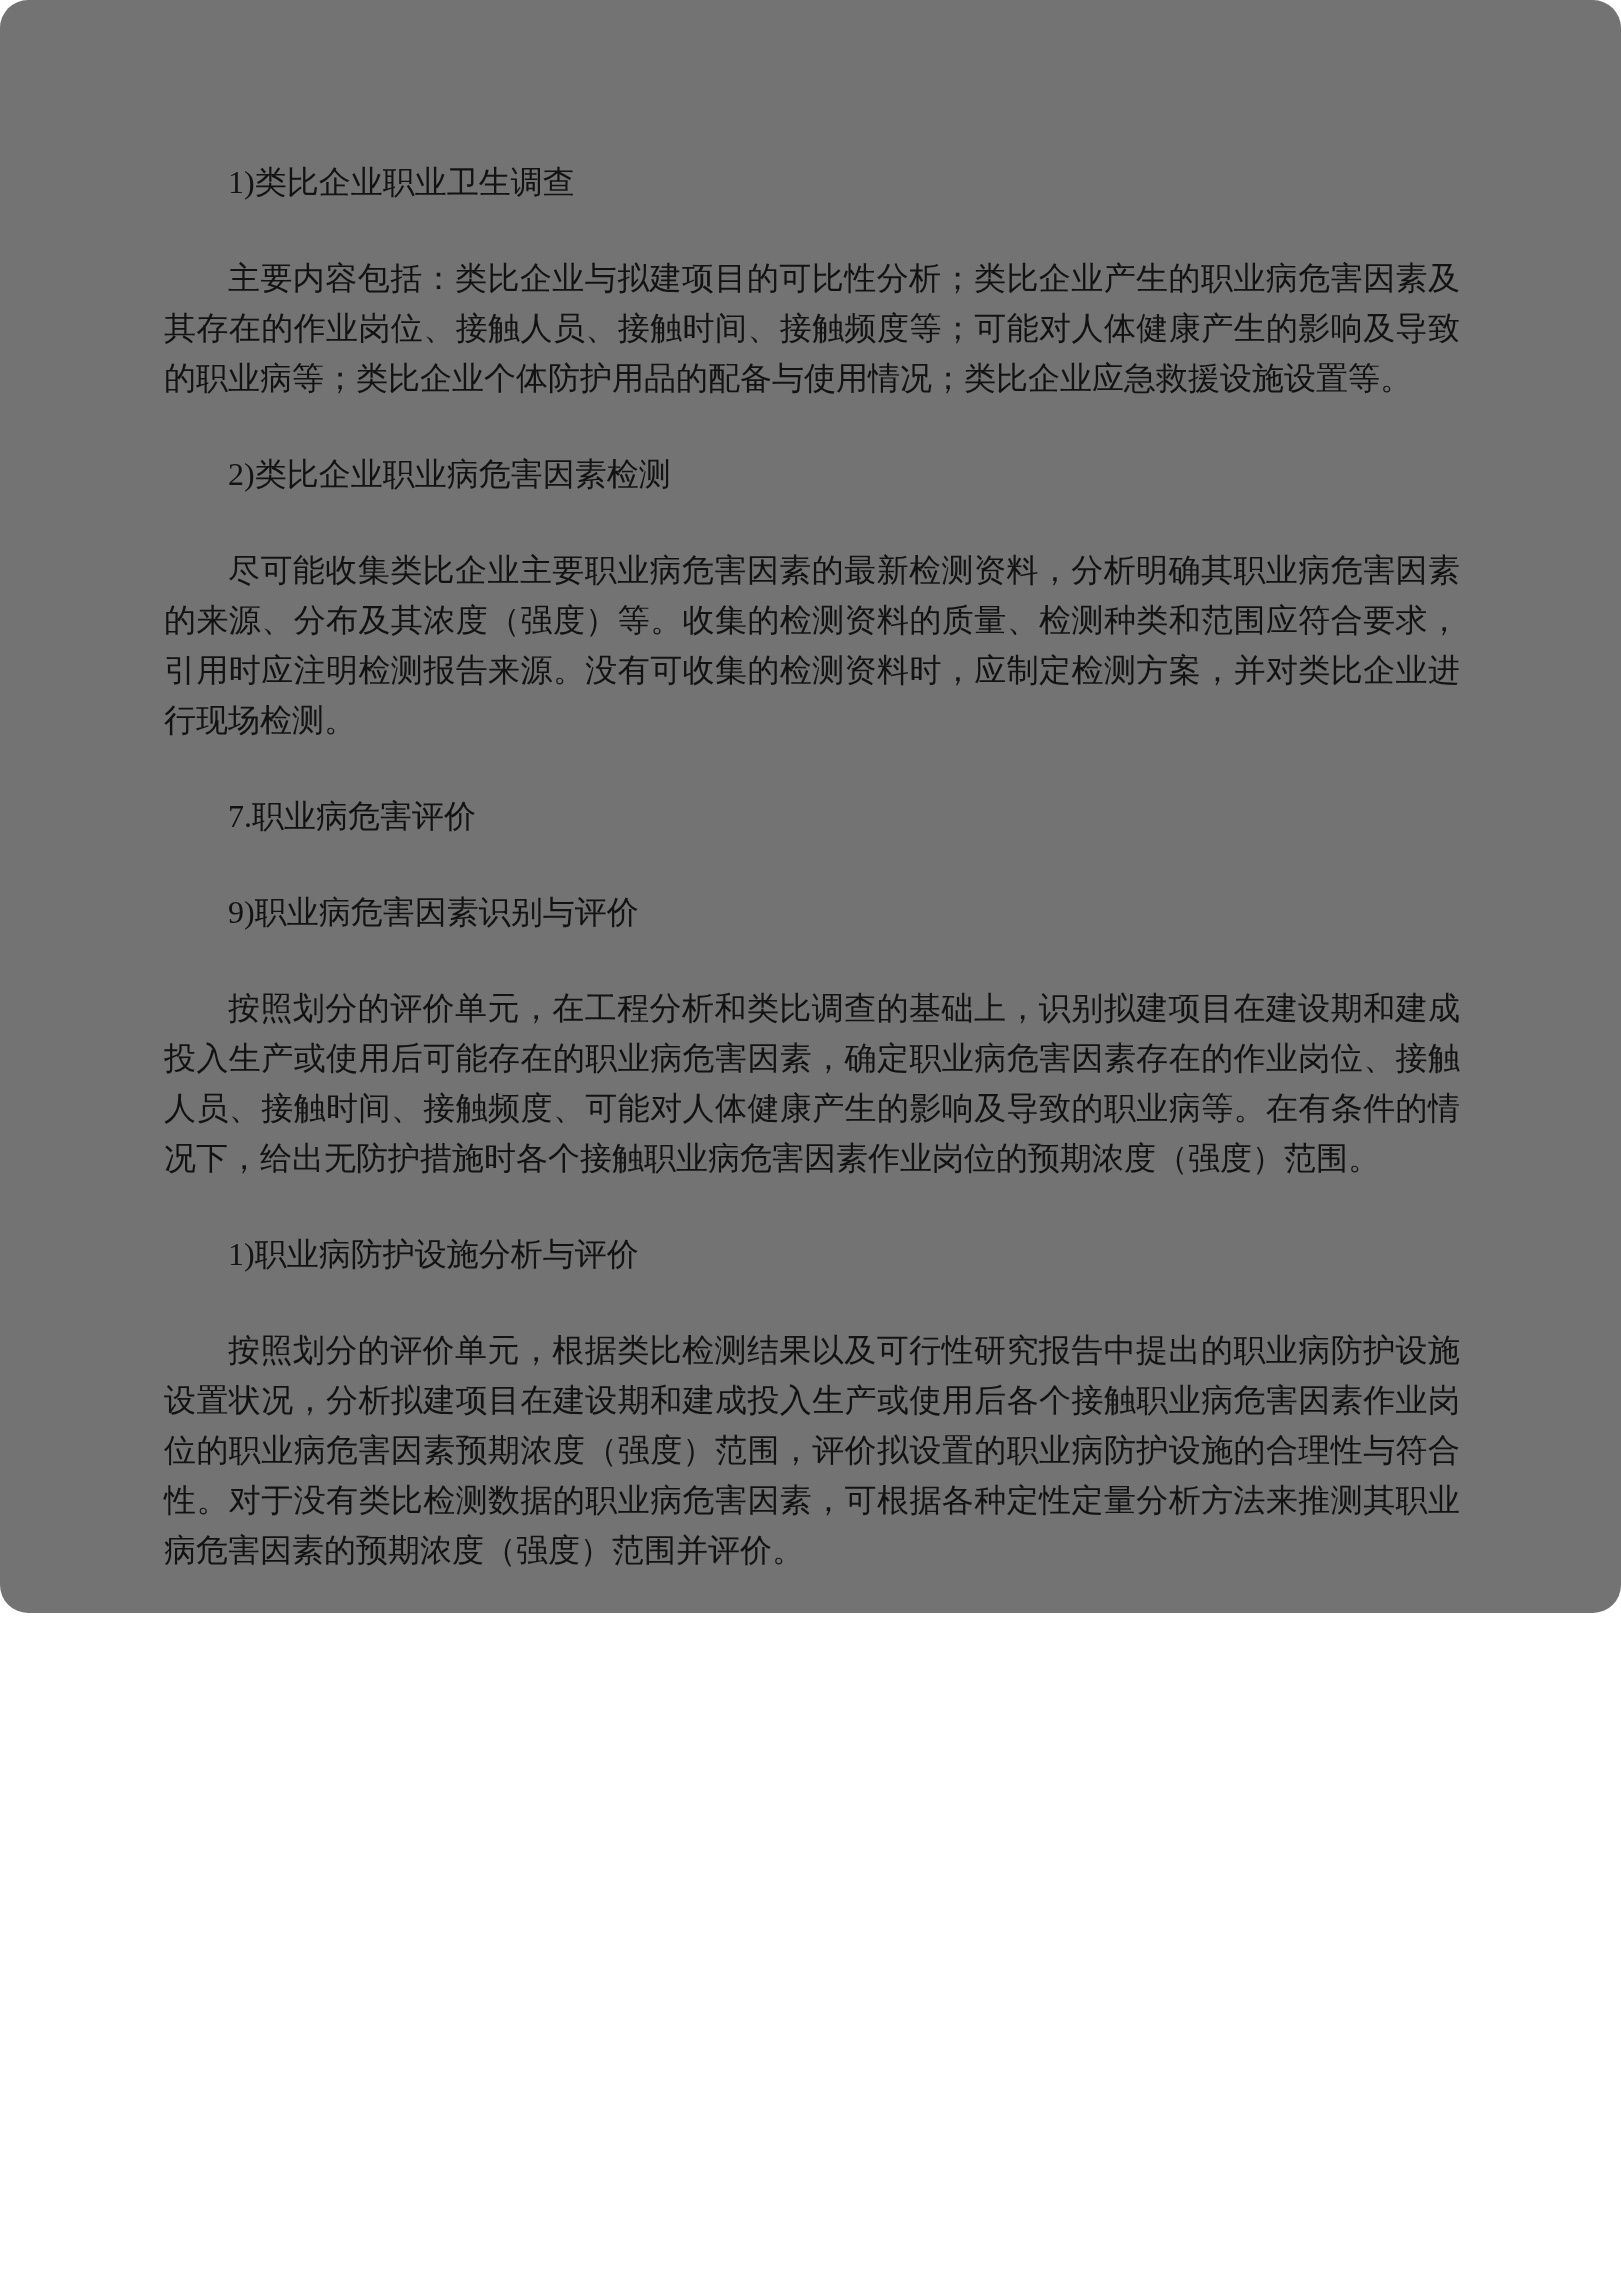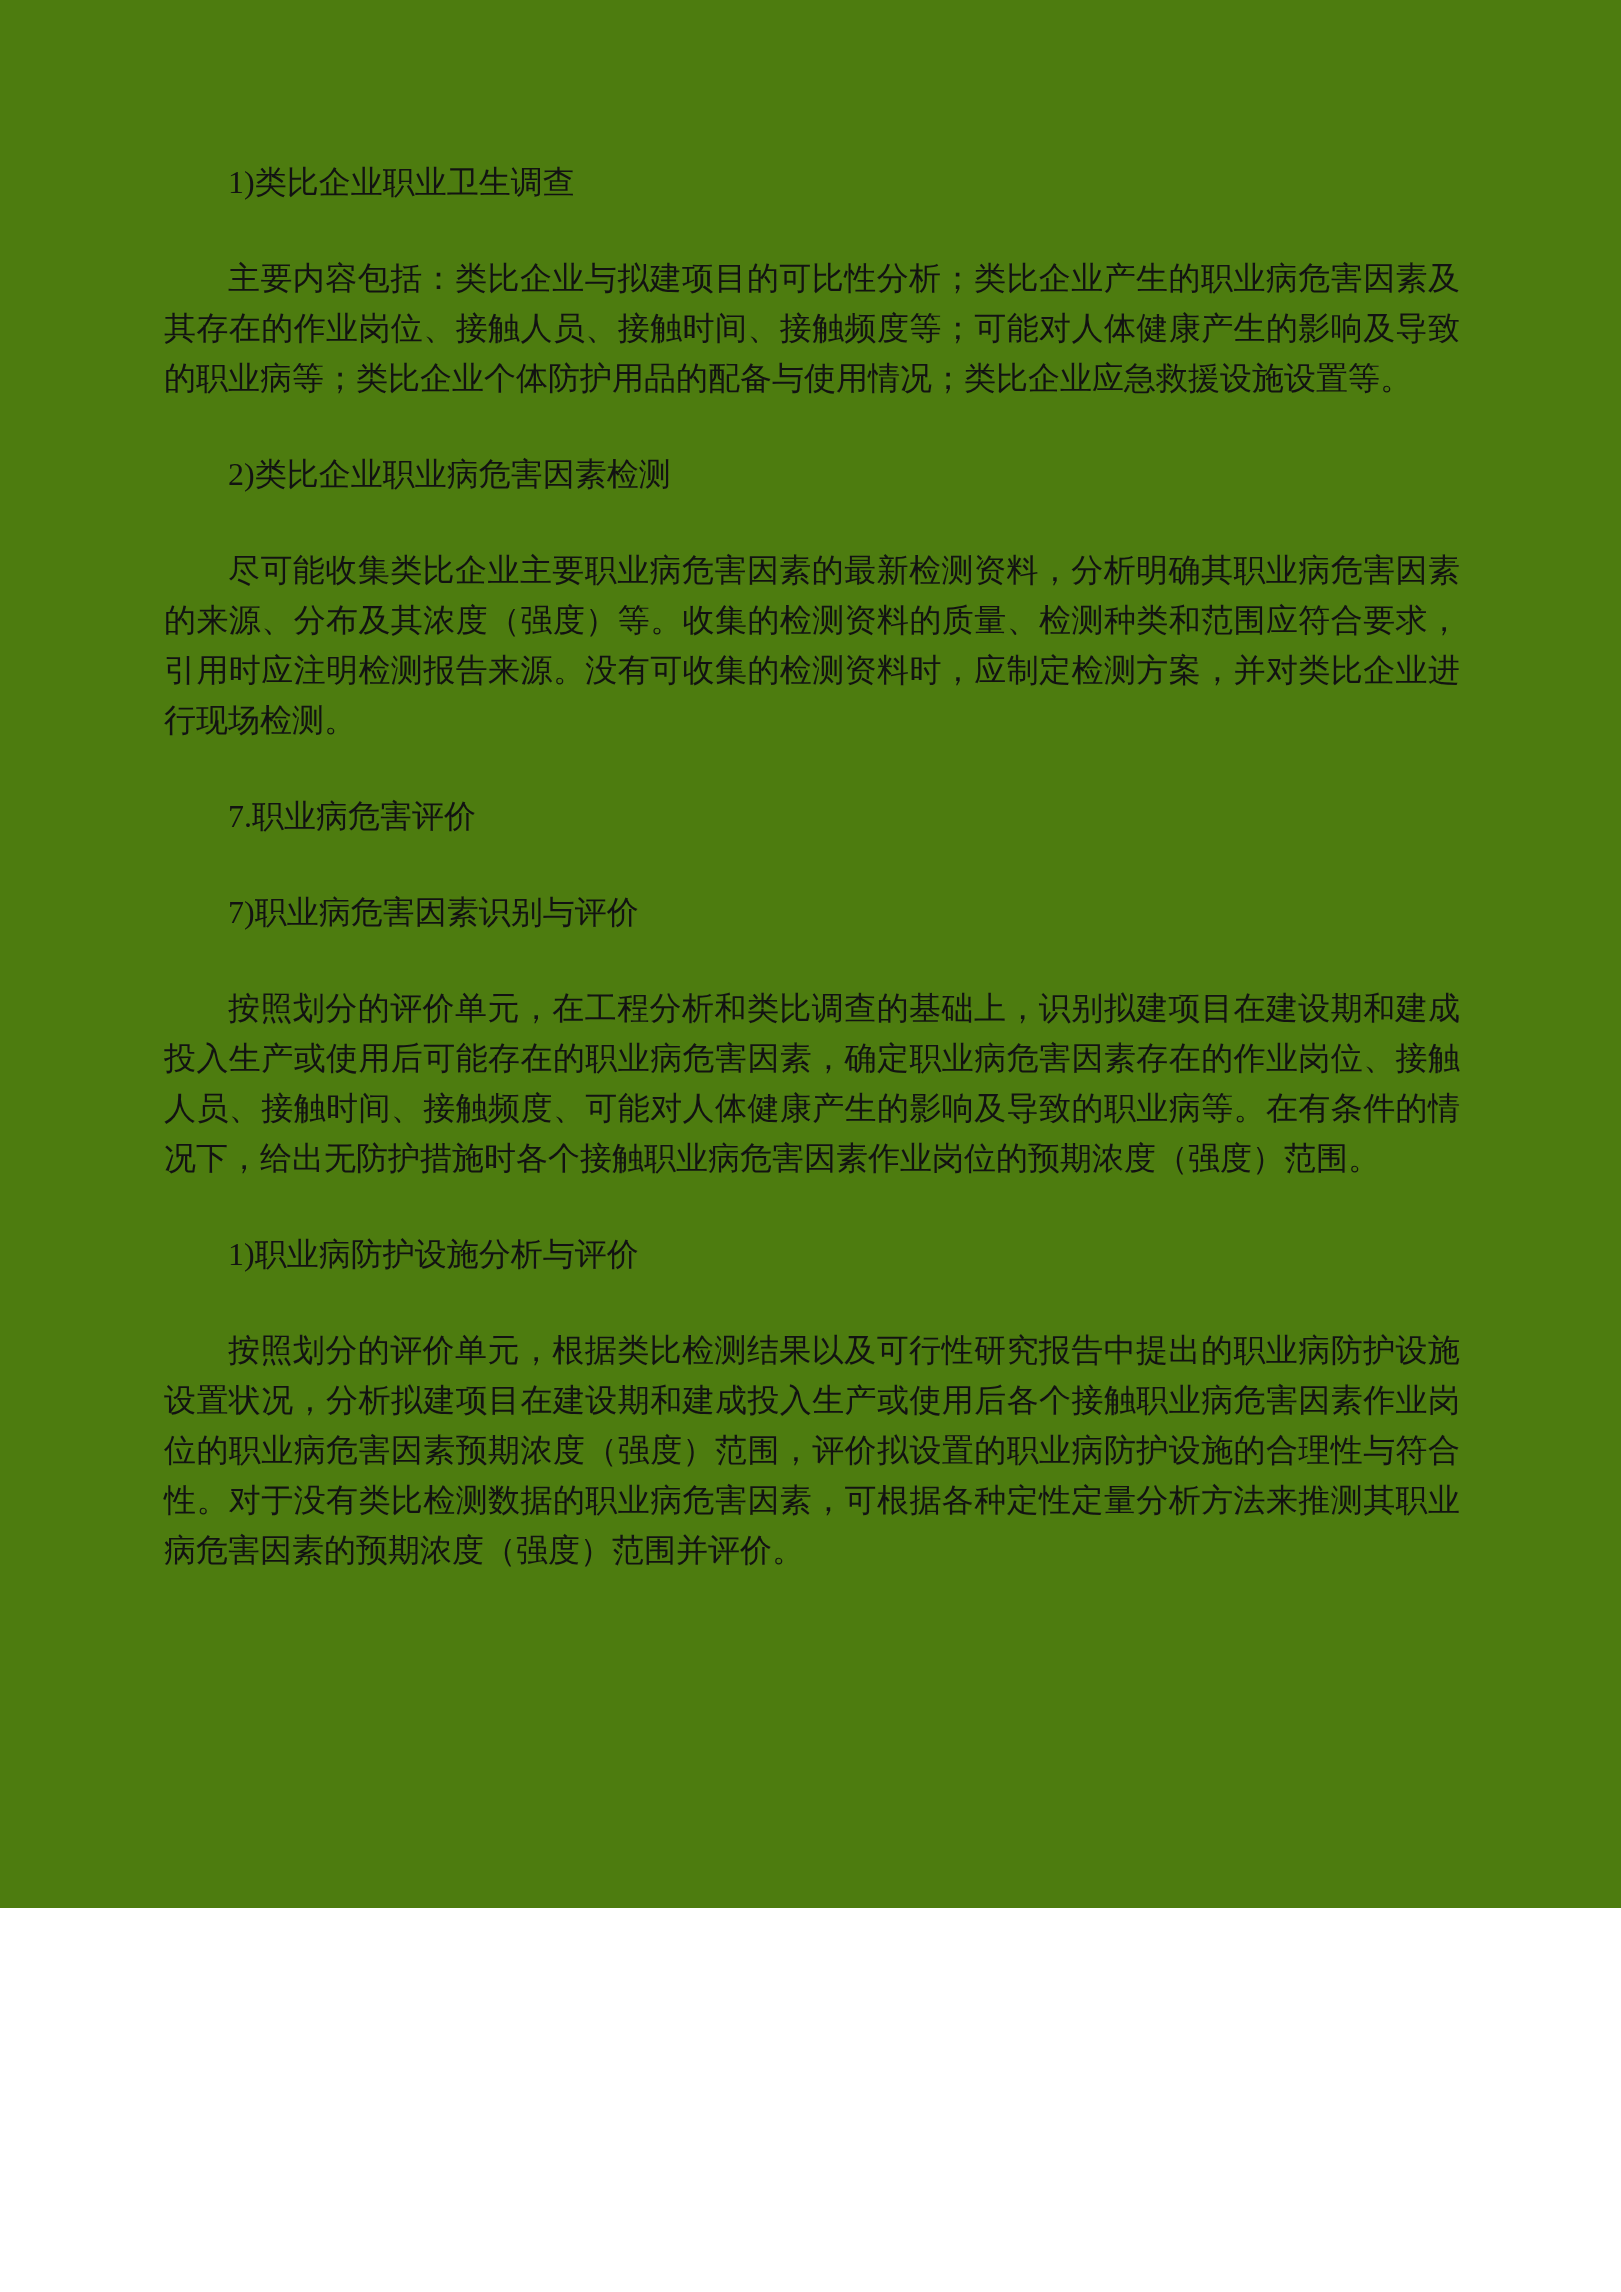--- a/index.html
+++ b/index.html
@@ -11,22 +11,23 @@
     height: 2293px;
     background: #ffffff;
     position: relative;
     overflow: hidden;
   }
   .doc-page {
     position: absolute;
     left: 0;
     top: 0;
     width: 1621px;
-    height: 1908px;
-    background: #4d7c0f;
+    height: 1613px;
+    background: #737373;
+    border-radius: 28px;
   }
   .doc-content {
     position: absolute;
     left: 164px;
     top: 157px;
     width: 1296px;
     font-family: "Liberation Serif", "DejaVu Serif", serif;
     font-size: 32px;
     line-height: 50px;
     color: #121212;
@@ -44,19 +45,19 @@
 </head>
 <body>
 
 <div class="doc-page">
   <div class="doc-content">
     <p class="doc-block heading">1)类比企业职业卫生调查</p>
     <p class="doc-block">主要内容包括：类比企业与拟建项目的可比性分析；类比企业产生的职业病危害因素及其存在的作业岗位、接触人员、接触时间、接触频度等；可能对人体健康产生的影响及导致的职业病等；类比企业个体防护用品的配备与使用情况；类比企业应急救援设施设置等。</p>
     <p class="doc-block heading">2)类比企业职业病危害因素检测</p>
     <p class="doc-block">尽可能收集类比企业主要职业病危害因素的最新检测资料，分析明确其职业病危害因素的来源、分布及其浓度（强度）等。收集的检测资料的质量、检测种类和范围应符合要求，引用时应注明检测报告来源。没有可收集的检测资料时，应制定检测方案，并对类比企业进行现场检测。</p>
     <p class="doc-block heading">7.职业病危害评价</p>
-    <p class="doc-block heading">7)职业病危害因素识别与评价</p>
+    <p class="doc-block heading">9)职业病危害因素识别与评价</p>
     <p class="doc-block">按照划分的评价单元，在工程分析和类比调查的基础上，识别拟建项目在建设期和建成投入生产或使用后可能存在的职业病危害因素，确定职业病危害因素存在的作业岗位、接触人员、接触时间、接触频度、可能对人体健康产生的影响及导致的职业病等。在有条件的情况下，给出无防护措施时各个接触职业病危害因素作业岗位的预期浓度（强度）范围。</p>
     <p class="doc-block heading">1)职业病防护设施分析与评价</p>
     <p class="doc-block">按照划分的评价单元，根据类比检测结果以及可行性研究报告中提出的职业病防护设施设置状况，分析拟建项目在建设期和建成投入生产或使用后各个接触职业病危害因素作业岗位的职业病危害因素预期浓度（强度）范围，评价拟设置的职业病防护设施的合理性与符合性。对于没有类比检测数据的职业病危害因素，可根据各种定性定量分析方法来推测其职业病危害因素的预期浓度（强度）范围并评价。</p>
   </div>
 </div>
 
 
 </body></html>

